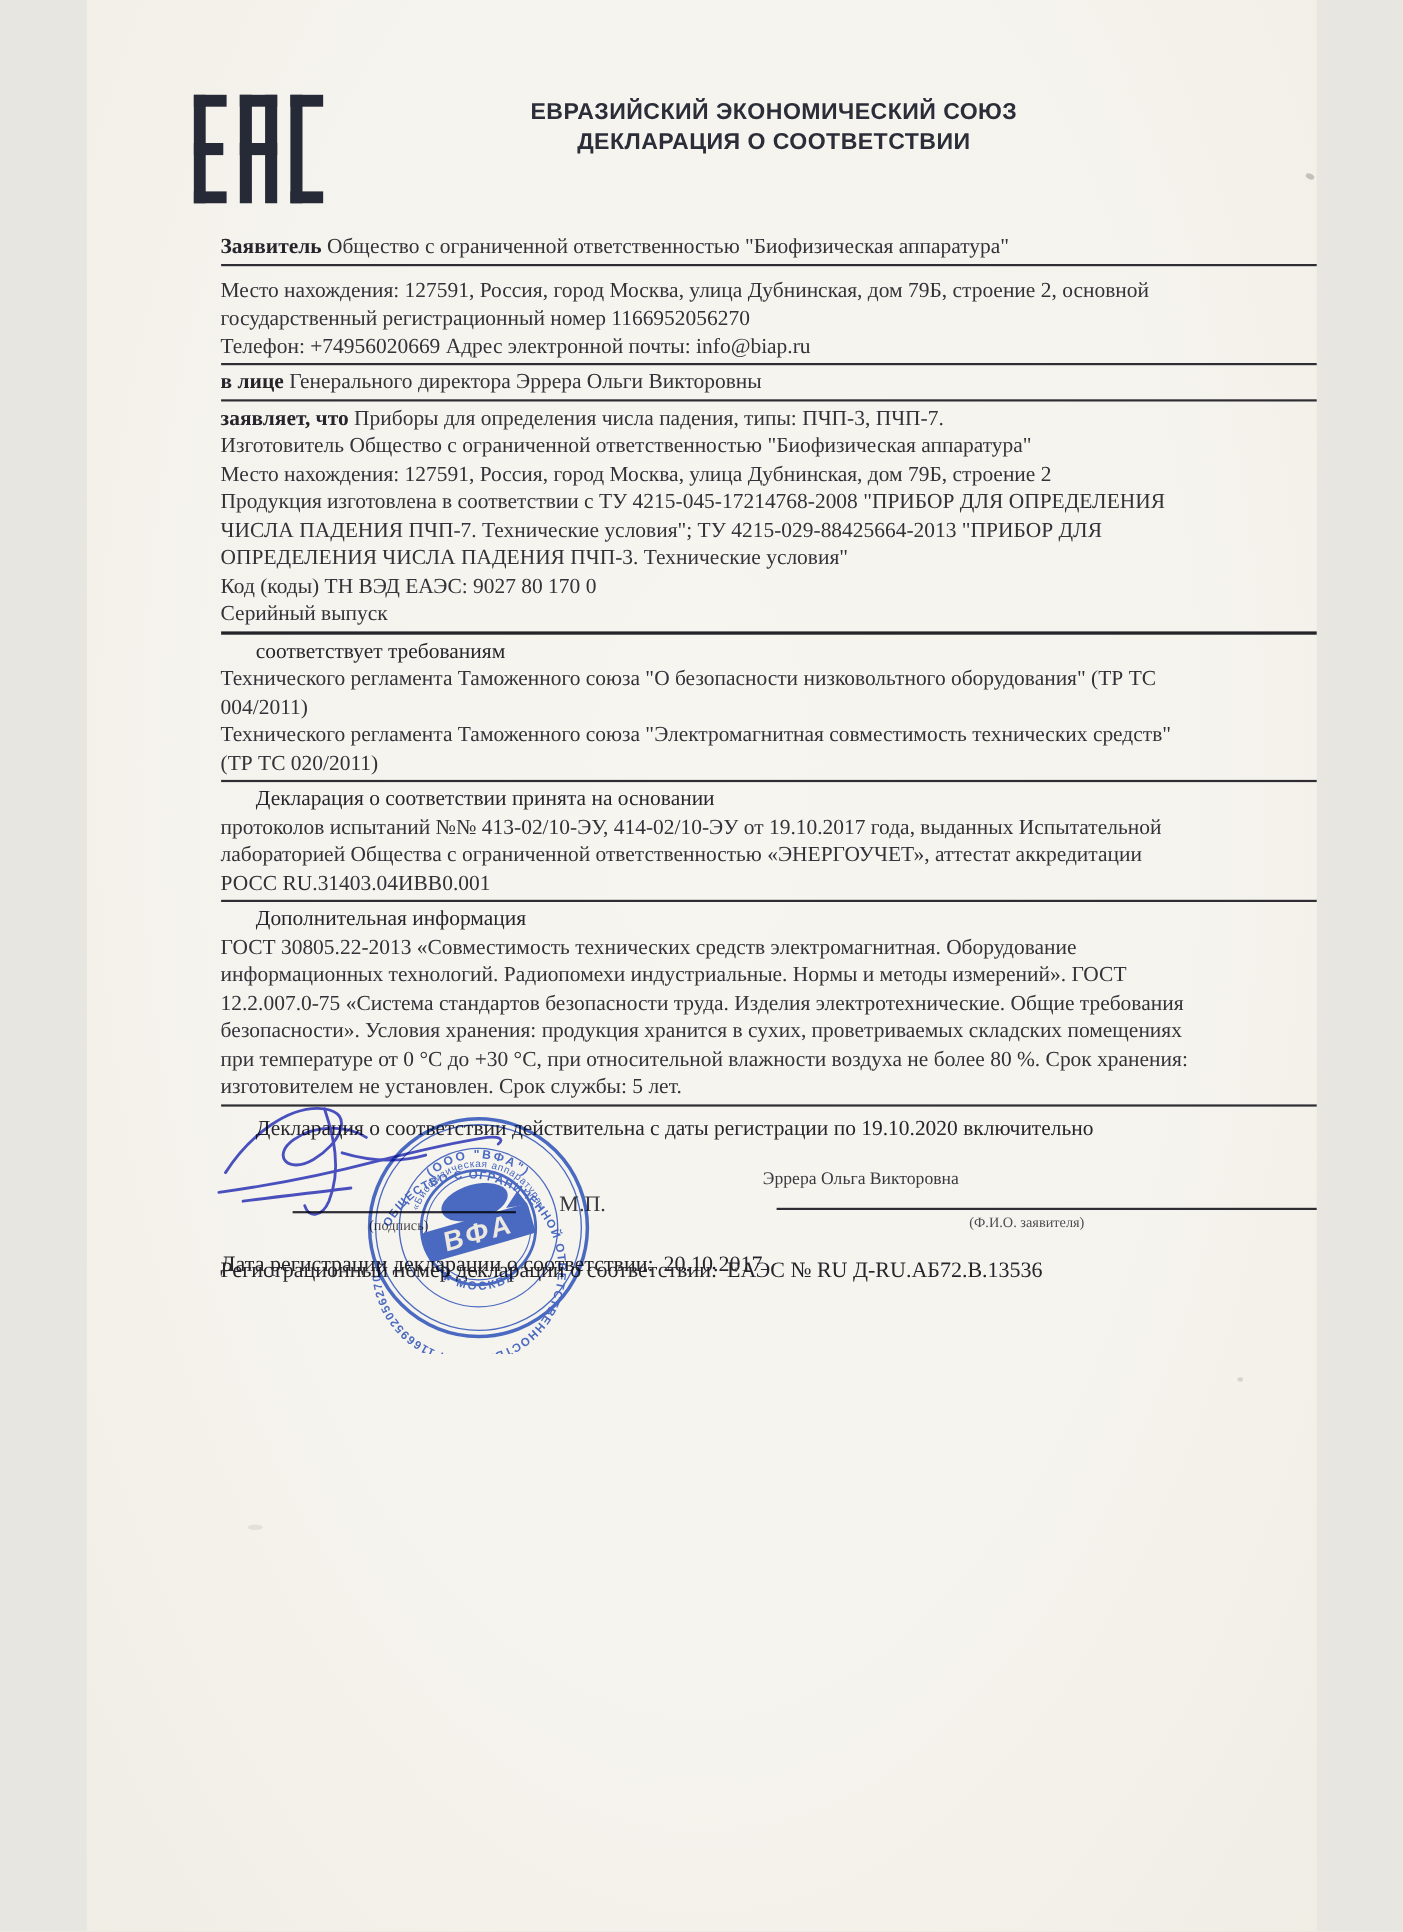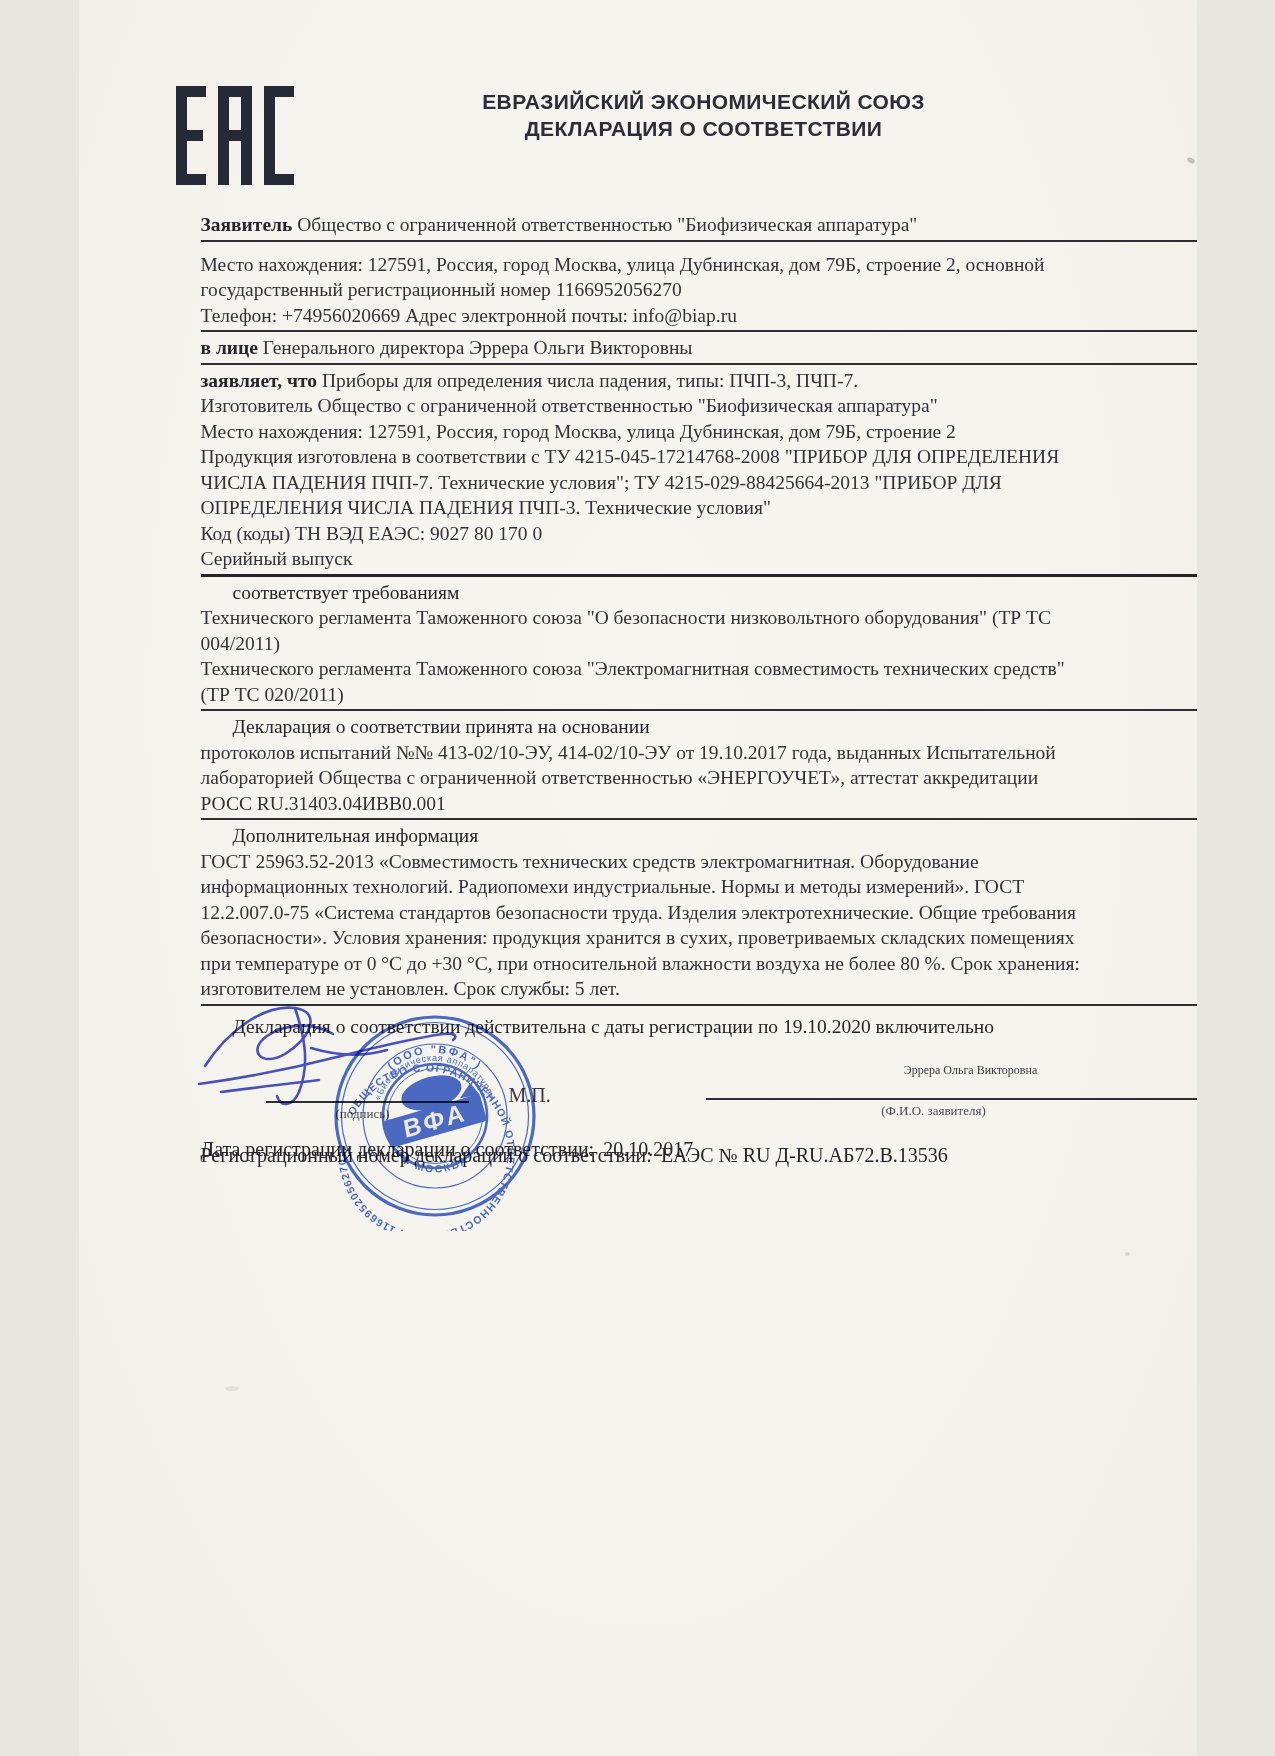--- a/index.html
+++ b/index.html
@@ -23,21 +23,21 @@
   .doc-rule{border-top:2px solid #2e2d33;margin:2px 0 3px 0;}
   .doc-rule.thick{border-top-width:3px;border-color:#242328;}
   
   .sig-line{position:absolute;border-bottom:2px solid #2e2d33;}
   .sig-line.left{left:187px;top:1101px;width:203px;}
   .sig-line.right{left:627px;top:1098px;width:526px;}
   .sig-caption{position:absolute;font-size:13px;color:#4c4b52;text-align:center;}
   .cap-podpis{left:214px;top:1106px;width:140px;}
   .cap-fio{left:705px;top:1103px;width:300px;}
   .mp-note{position:absolute;left:430px;top:1084px;font-size:20px;color:#3a3940;}
-  .fio-name{position:absolute;left:637px;top:1063px;width:510px;text-align:center;font-size:12px;color:#3a3940;}
+  .fio-name{position:absolute;left:615px;top:1063px;width:510px;text-align:left;font-size:16px;color:#3a3940;}
   .reg-line{position:absolute;left:122px;font-weight:normal;font-size:20px;color:#26252b;white-space:nowrap;}
   .reg-line .val{margin-left:9px;}
   .reg-number{top:1144px;}
   .reg-date{top:1138px;}
   
   .stamp-svg{position:absolute;left:241px;top:1001px;mix-blend-mode:multiply;opacity:.85;}
   .sign-svg{position:absolute;left:112px;top:988px;mix-blend-mode:multiply;opacity:.92;}
   
   .speck{position:absolute;border-radius:50%;background:#8a8880;}
   .speck.a1{left:1108px;top:158px;width:8px;height:5px;opacity:.45;transform:rotate(24deg);}
@@ -97,21 +97,21 @@
       <div class="doc-row"><span>004/2011)</span></div>
       <div class="doc-row"><span>Технического регламента Таможенного союза "Электромагнитная совместимость технических средств"</span></div>
       <div class="doc-row"><span>(ТР ТС 020/2011)</span></div>
       <div class="doc-rule"></div>
       <div class="doc-row bold"><span>Декларация о соответствии принята на основании</span></div>
       <div class="doc-row"><span>протоколов испытаний №№ 413-02/10-ЭУ, 414-02/10-ЭУ от 19.10.2017 года, выданных Испытательной</span></div>
       <div class="doc-row"><span>лабораторией Общества с ограниченной ответственностью «ЭНЕРГОУЧЕТ», аттестат аккредитации</span></div>
       <div class="doc-row"><span>РОСС RU.31403.04ИВВ0.001</span></div>
       <div class="doc-rule"></div>
       <div class="doc-row bold"><span>Дополнительная информация</span></div>
-      <div class="doc-row"><span>ГОСТ 25963.52-2013 «Совместимость технических средств электромагнитная. Оборудование</span></div>
+      <div class="doc-row"><span>ГОСТ 30805.22-2013 «Совместимость технических средств электромагнитная. Оборудование</span></div>
       <div class="doc-row"><span>информационных технологий. Радиопомехи индустриальные. Нормы и методы измерений». ГОСТ</span></div>
       <div class="doc-row"><span>12.2.007.0-75 «Система стандартов безопасности труда. Изделия электротехнические. Общие требования</span></div>
       <div class="doc-row"><span>безопасности». Условия хранения: продукция хранится в сухих, проветриваемых складских помещениях</span></div>
       <div class="doc-row"><span>при температуре от 0 °С до +30 °С, при относительной влажности воздуха не более 80 %. Срок хранения:</span></div>
       <div class="doc-row"><span>изготовителем не установлен. Срок службы: 5 лет.</span></div>
       <div class="doc-rule"></div>
       <div class="doc-row bold gap-before-sm"><span>Декларация о соответствии действительна с даты регистрации по 19.10.2020 включительно</span></div>
     </div>
 
   <div class="sig-line left"></div>

